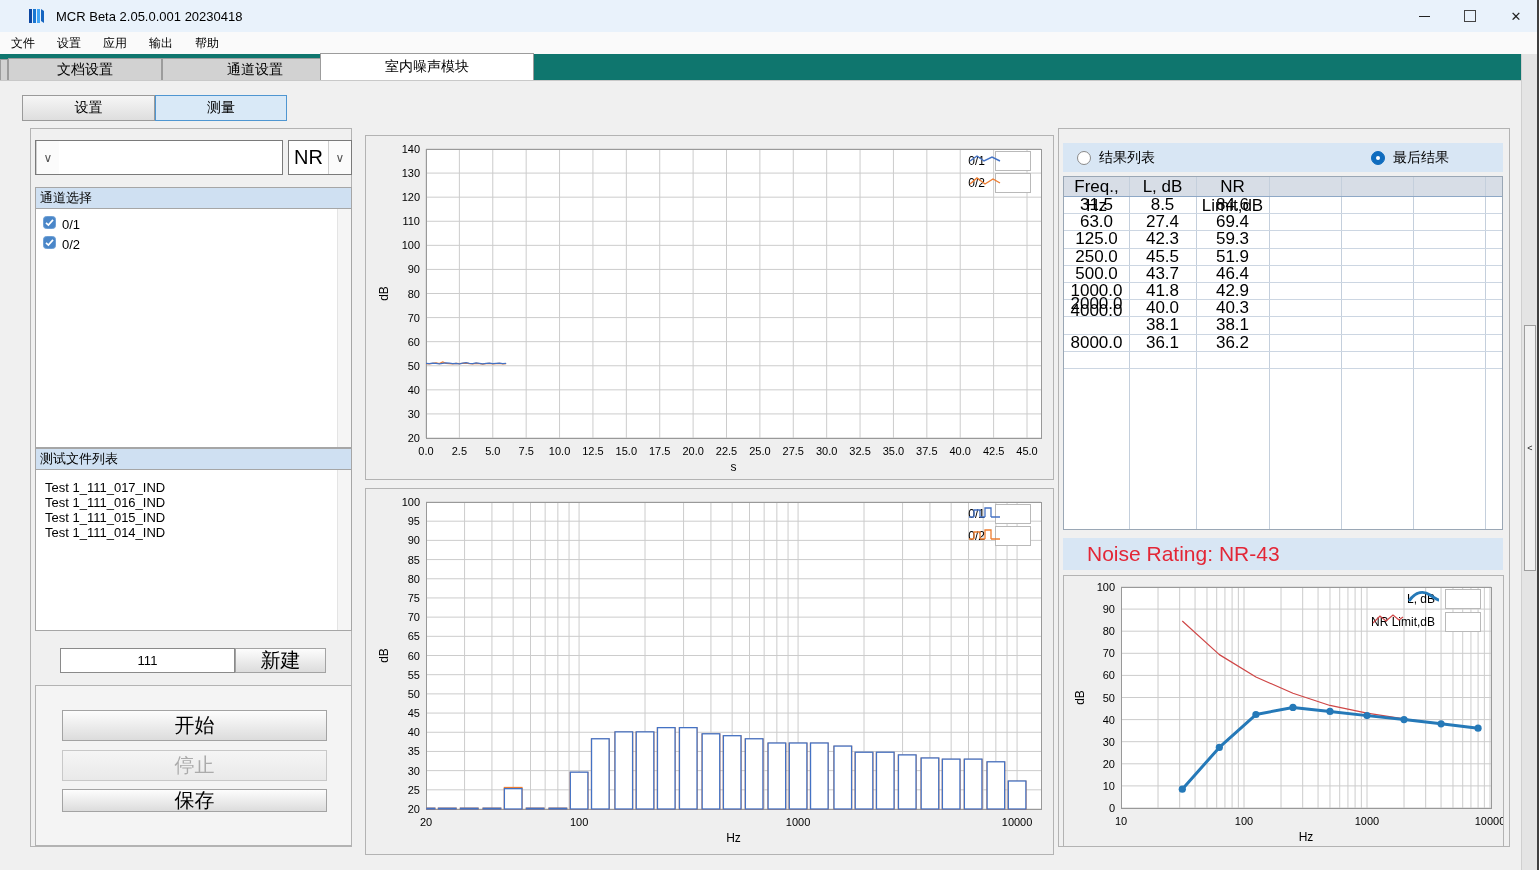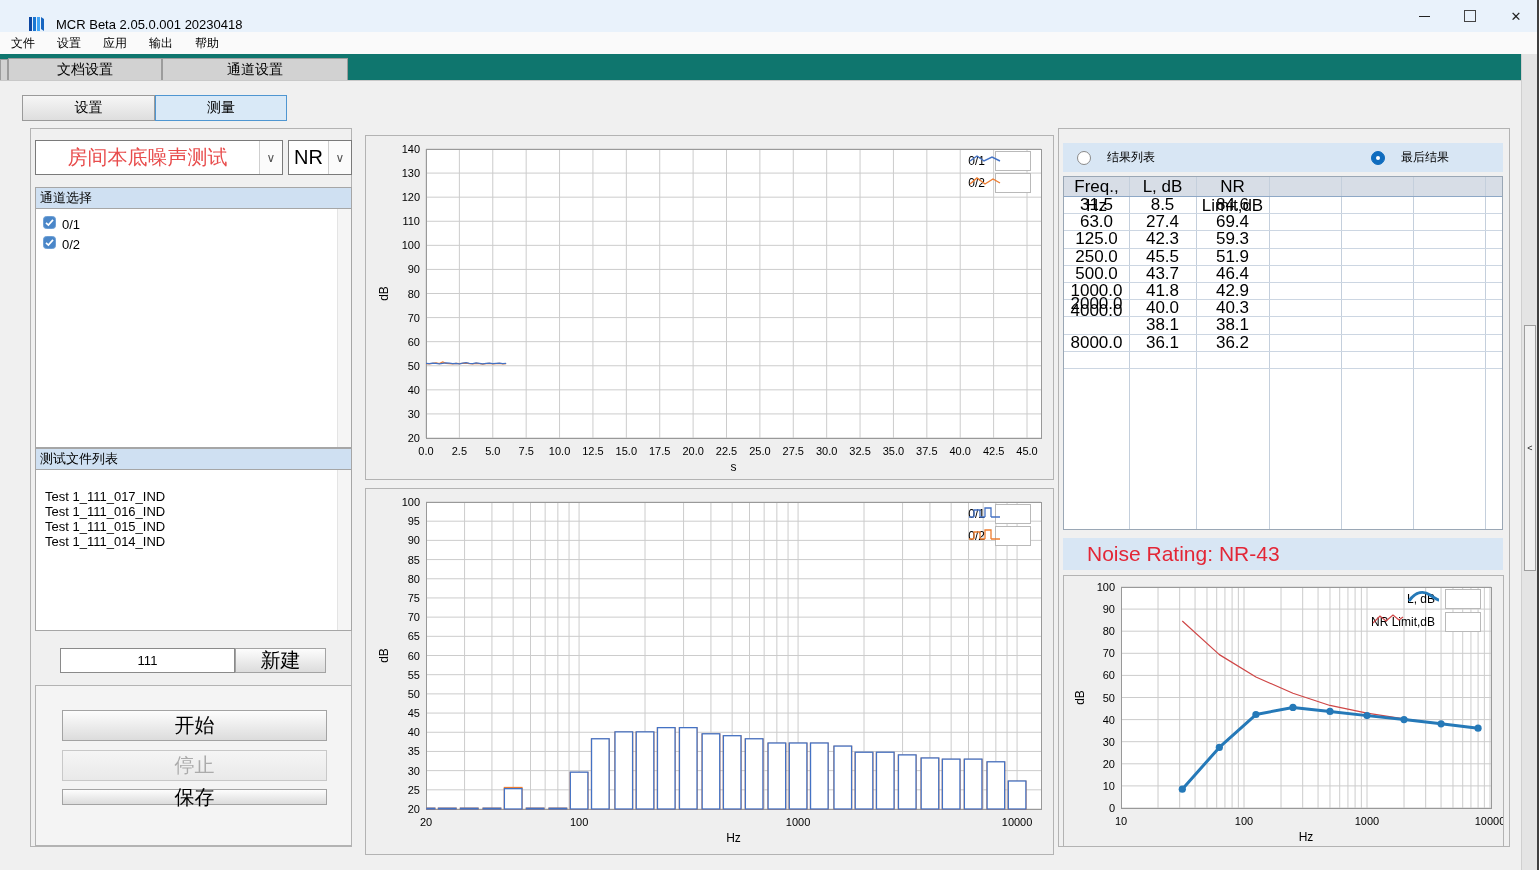--- a/index.html
+++ b/index.html
@@ -1,19 +1,19 @@
 <!DOCTYPE html>
 <html><head>
 <meta charset="utf-8">
 <style>
   html,body{margin:0;padding:0}
   body{width:1539px;height:870px;position:relative;background:#f0f0f0;
        font-family:"Liberation Sans","DejaVu Sans",sans-serif;overflow:hidden;color:#000}
   
-  .titlebar{position:absolute;left:0;top:0;width:1539px;height:32px;background:#e9f2fb;display:flex;align-items:flex-end}
+  .titlebar{position:absolute;left:0;top:0;width:1539px;height:32px;background:#e9f2fb;display:flex;align-items:center}
   .applogo{margin-left:28px;width:18px;height:16px;display:inline-block}
   .apptitle{margin-left:10px;font-size:13px}
   .wbtns{position:absolute;right:0;top:0;height:32px;display:flex}
   .wbtn{width:46px;height:32px;display:flex;align-items:center;justify-content:center;font-size:13px;color:#222}
   .maxglyph{width:10px;height:10px;border:1px solid #444;display:inline-block}
   .minglyph{width:11px;height:1px;background:#222;display:inline-block}
   
   .menubar{position:absolute;left:0;top:32px;width:1539px;height:22px;background:#fafafa;display:flex;align-items:center}
   .menu-item{padding:0 11px;font-size:12px}
   
@@ -33,40 +33,40 @@
   .combo .val{flex:1;display:flex;align-items:center;justify-content:center;overflow:hidden;white-space:nowrap}
   .combo .arrow{width:22px;border-left:1px solid #cfcfcf;display:flex;align-items:center;justify-content:center;color:#555;font-size:12px;background:#fbfbfb}
   .testval{color:#e84c4c;font-size:20px}
   .nrval{font-size:20px}
   
   .sechdr{position:absolute;background:#cfe0f2;border:1px solid #a6a6a6;box-sizing:border-box;font-size:13px;display:flex;align-items:center;padding-left:4px}
   .listbox{position:absolute;background:#fff;border:1px solid #a6a6a6;border-top:none;box-sizing:border-box;overflow:hidden}
   .sbtrack{position:absolute;right:0;top:0;width:14px;height:100%;background:#f5f5f5;border-left:1px solid #e4e4e4;box-sizing:border-box}
   .chrow{display:flex;align-items:center;gap:6px;padding:2px 0 2px 7px;font-size:13px}
   .fitem{font-size:13px;line-height:15px;padding-left:9px}
-  #file-list{padding-top:19px}
+  #file-list{padding-top:10px}
   #chan-list{padding-top:5px}
   
   .txtinput{position:absolute;box-sizing:border-box;border:1px solid #8a8a8a;background:#fff;text-align:center;font-size:13px;
             font-family:"Liberation Sans","DejaVu Sans",sans-serif}
   .btn{position:absolute;box-sizing:border-box;background:linear-gradient(#fdfdfd,#dcdcdc);border:1px solid #a3a3a3;
        display:flex;align-items:center;justify-content:center;font-size:20px}
   .btn.disabled{background:linear-gradient(#f5f5f5,#e9e9e9);border-color:#c8c8c8;color:#ababab}
   
   .chartbox{position:absolute;background:#efefef;border:1px solid #b3b3b3;box-sizing:border-box}
   .chartbox svg{position:absolute;left:0;top:0}
   .legend-row{position:absolute;right:22px;display:flex;align-items:center;gap:10px;height:22px}
   .legend-label{font-size:12px}
   .legend-iconbox{width:36px;height:20px;background:#fff;border:1px solid #b9b9b9;box-sizing:border-box;display:flex;align-items:center;justify-content:center}
   
   .radioband{position:absolute;left:1063px;top:143px;width:440px;height:29px;background:#d8e6f4;display:flex;align-items:center}
   .radio{width:14px;height:14px;border-radius:50%;background:#fff;border:1px solid #8a8a8a;box-sizing:border-box;position:relative}
   .radio.sel{background:#0f6cbe;border-color:#0f6cbe}
   .radio.sel::after{content:"";position:absolute;left:4px;top:4px;width:4px;height:4px;border-radius:50%;background:#fff}
-  .radiolabel{font-size:12px;margin-left:16px}
+  .radiolabel{font-size:14px;margin-left:8px}
   #rtable{position:absolute;left:1063px;top:176px;width:440px;height:354px;background:#fff;border:1px solid #9aa7b5;box-sizing:border-box;overflow:hidden}
   #rtable div{position:absolute}
   #rtable .thbg{background:#d7dde6}
   #rtable .th,#rtable .td{font-size:17px;text-align:center}
   #rtable .vline{background:#c4cfdc}
   #rtable .hline{background:#ccd6e2}
   #rtable .hline2{background:#8ea8c6}
   .banner{position:absolute;left:1063px;top:538px;width:440px;height:32px;background:#d8e6f4;display:flex;align-items:center}
   .banner span{color:#e32636;font-size:21px;margin-left:24px}
   
@@ -106,29 +106,29 @@
   <span class="menu-item">设置</span>
   <span class="menu-item">应用</span>
   <span class="menu-item">输出</span>
   <span class="menu-item">帮助</span>
 </div>
 
 <div class="tabstrip">
   <span class="tabstub"></span>
   <div class="tab" style="left:8px;width:154px">文档设置</div>
   <div class="tab" style="left:162px;width:186px">通道设置</div>
+  <div class="tab active" style="left:320px;width:214px">室内噪声模块</div>
 </div>
 
 <div class="subtab" style="left:22px;width:133px">设置</div>
 <div class="subtab active" style="left:155px;width:132px">测量</div>
 
 <div class="frame" style="left:30px;top:128px;width:322px;height:719px"></div>
 
 <div class="combo" style="left:35px;top:140px;width:248px;height:35px">
-  <span class="val testval">房间本底噪声测试</span>
   <span class="arrow">∨</span>
 </div>
 <div class="combo" style="left:288px;top:140px;width:64px;height:35px">
   <span class="val nrval">NR</span>
   <span class="arrow">∨</span>
 </div>
 
 <div class="sechdr" style="left:35px;top:187px;width:317px;height:22px">通道选择</div>
 <div class="listbox" id="chan-list" style="left:35px;top:209px;width:317px;height:239px">
   <span class="sbtrack"></span>
@@ -156,21 +156,21 @@
     <div class="fitem">Test 1_111_015_IND</div>
     <div class="fitem">Test 1_111_014_IND</div>
   </div>
 
 <input class="txtinput" style="left: 60px; top: 648px; width: 175px; height: 25px;" value="111">
 <div class="btn" style="left:235px;top:648px;width:91px;height:25px">新建</div>
 
 <div class="frame" style="left:35px;top:685px;width:317px;height:161px;background:#f4f4f4"></div>
 <div class="btn" style="left:62px;top:710px;width:265px;height:31px">开始</div>
 <div class="btn disabled" style="left:62px;top:750px;width:265px;height:31px">停止</div>
-<div class="btn" style="left:62px;top:789px;width:265px;height:16px">保存</div>
+<div class="btn" style="left:62px;top:789px;width:265px;height:23px">保存</div>
 
 <div class="chartbox" style="left:365px;top:135px;width:689px;height:345px">
   <svg id="svg-time" width="687" height="343">
       <rect x="60" y="13" width="615" height="289" fill="#fff"></rect>
       <line x1="60" y1="302" x2="675" y2="302" stroke="#cccccc"></line>
       <text x="54" y="306" text-anchor="end" font-size="11" fill="#000">20</text>
       <line x1="60" y1="277.91666666666663" x2="675" y2="277.91666666666663" stroke="#cccccc"></line>
       <text x="54" y="281.91666666666663" text-anchor="end" font-size="11" fill="#000">30</text>
       <line x1="60" y1="253.83333333333334" x2="675" y2="253.83333333333334" stroke="#cccccc"></line>
       <text x="54" y="257.83333333333337" text-anchor="end" font-size="11" fill="#000">40</text>

